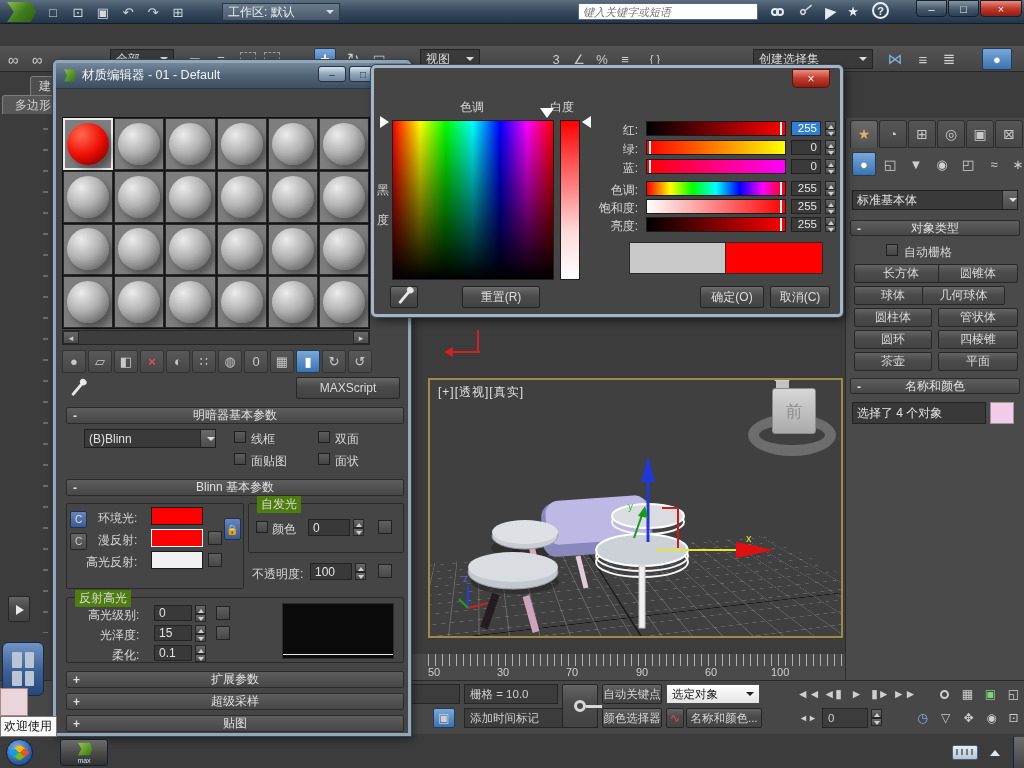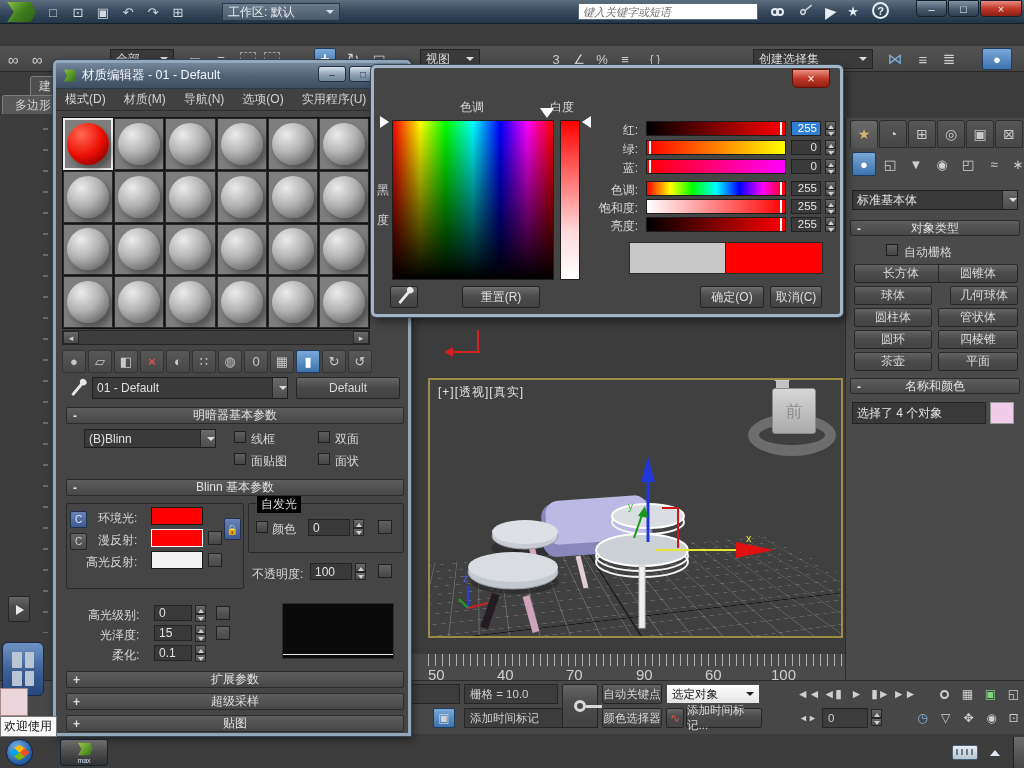--- a/index.html
+++ b/index.html
@@ -60,21 +60,21 @@
   .slot.sel{border:2px solid #ececec}
   .ball{position:absolute;left:50%;top:50%;width:42px;height:42px;margin:-21px 0 0 -21px;border-radius:50%;background:radial-gradient(circle at 34% 28%,#ececec,#b2b2b2 45%,#6f6f6f 80%,#5a5a5a);box-shadow:4px 5px 6px rgba(0,0,0,.35)}
   .ball.red{background:radial-gradient(circle at 34% 28%,#ff6a52,#ee1005 50%,#8d0000 85%)}
   .hscroll{position:absolute;left:6px;top:267px;width:308px;height:15px;background:#3d3d3d;border:1px solid #262626;display:flex;justify-content:space-between}
   .hscroll .sb{width:16px;height:100%;background:linear-gradient(#676767,#4a4a4a);border:1px solid #282828;color:#ccc;display:flex;align-items:center;justify-content:center;font-size:9px}
   .metools{position:absolute;left:6px;top:287px;width:344px;height:24px;display:flex;gap:2px}
   .metool{width:24px;height:23px;display:flex;align-items:center;justify-content:center;color:#c8c8c8;font-size:13px;background:linear-gradient(#585858,#474747);border:1px solid #333;border-radius:2px}
   .metool.red{color:#e05048;font-weight:bold}
   .metool.hl{background:linear-gradient(#7aa8d8,#3c72ae);border-color:#1d3c5e;color:#fff}
   .groupbox{position:absolute;border:1px solid #2a2a2a;border-radius:2px}
-  .groupbox .legend{position:absolute;left:8px;top:-8px;background:#000000;padding:0 4px;color:#d8d8d8}
+  .groupbox .legend{position:absolute;left:8px;top:-8px;background:#4d7c0f;padding:0 4px;color:#d8d8d8}
   .swatch{position:absolute;border:1px solid #1a1a1a}
   .lockbtn{position:absolute;width:17px;height:17px;background:linear-gradient(#6a82b8,#3c5a92);border:1px solid #20304e;border-radius:2px;color:#dce6f4;font-size:10px;display:flex;align-items:center;justify-content:center}
   .lockbtn.gray{background:linear-gradient(#666,#4a4a4a);border-color:#262626;color:#ccc}
   .smallbox{position:absolute;width:14px;height:14px;background:linear-gradient(#606060,#484848);border:1px solid #222}
   .lbl{position:absolute;color:#d6d6d6;white-space:nowrap}
 
   
   .dlg{left:371px;top:65px;width:472px;height:252px;background:#454545;border:3px solid #a3b5c6;border-radius:5px;box-shadow:0 0 0 1px #3a4754,3px 4px 10px rgba(0,0,0,.55);z-index:40}
   .dlg .title{position:absolute;left:0;top:0;width:100%;height:24px;background:linear-gradient(#7b8c9d,#53667a 55%,#41546a);color:#f4f7fa;display:flex;align-items:center;padding-left:8px;font-size:12.5px;border-bottom:1px solid #2c3a48}
   .dlg .closebtn{position:absolute;right:10px;top:1px;width:38px;height:19px;background:linear-gradient(#ea9184,#c23a2a 50%,#8e1f12);border:1px solid #5e1208;border-radius:0 0 5px 5px;color:#fff;display:flex;align-items:center;justify-content:center;font-size:12px}
@@ -110,21 +110,21 @@
     repeating-linear-gradient(90deg,rgba(205,205,205,.30) 0 1px,transparent 1px 30px)}
   .vplabel{position:absolute;left:8px;top:4px;color:#e0e0e0;font-size:12px;letter-spacing:1px}
   .vcube-ring{position:absolute;left:318px;top:34px;width:88px;height:42px;border-radius:50%;border:11px solid rgba(165,165,165,.45)}
   .vcube{position:absolute;left:342px;top:8px;width:44px;height:46px;background:linear-gradient(#d6d6d6,#aaa);border:1px solid #8a8a8a;border-radius:3px;display:flex;align-items:center;justify-content:center;color:#8f8f8f;font-size:17px}
   .vchome{position:absolute;left:346px;top:0px;width:13px;height:10px;background:#c2c2c2}
   .vchome::before{content:"";position:absolute;left:-2px;top:-6px;border-left:8px solid transparent;border-right:8px solid transparent;border-bottom:7px solid #cfcfcf}
 
   
   .timeline{left:400px;top:654px;width:624px;height:26px;background:#4a4a4a;z-index:2}
   .ticks{position:absolute;left:28px;top:0;width:565px;height:12px;background:repeating-linear-gradient(to right,#c9c9c9 0 1px,transparent 1px 7px);opacity:.8}
-  .tnum{position:absolute;top:12px;color:#cfcfcf;font-size:15px}
+  .tnum{position:absolute;top:12px;color:#cfcfcf;font-size:11px}
   .tzoom{position:absolute;left:555px;top:14px;width:66px;height:9px;background:linear-gradient(#e8e8e8,#b8b8b8);border-radius:4px;border:1px solid #555}
   .statusbar{left:0;top:680px;width:1024px;height:54px;background:#474747;border-top:1px solid #2a2a2a;z-index:2}
   .sfield{position:absolute;background:#3c3c3c;border:1px solid #252525;color:#cfcfcf;display:flex;align-items:center;padding:0 5px;font-size:11.5px;height:20px}
   .sbtn{position:absolute;height:20px;background:linear-gradient(#646464,#4a4a4a 45%,#434343);border:1px solid #252525;border-radius:2px;color:#d6d6d6;display:flex;align-items:center;justify-content:center;font-size:11.5px}
   .whitedd{position:absolute;height:20px;background:linear-gradient(#fff,#e4e4e4);border:1px solid #4a4a4a;color:#151515;display:flex;align-items:center;padding:0 5px;font-size:11.5px}
   .navico{position:absolute;width:21px;height:20px;display:flex;align-items:center;justify-content:center;color:#cfcfcf;font-size:12px}
   .keyico{position:relative;width:12px;height:12px;border:3px solid #d8d8d8;border-radius:50%}
   .keyico::after{content:"";position:absolute;left:9px;top:2px;width:16px;height:3px;background:#d8d8d8}
   .wave{color:#e05048;font-size:12px}
 
@@ -268,21 +268,21 @@
     </svg>
     <div class="vplabel">[+][透视][真实]</div>
     <div class="vcube-ring"></div>
     <div class="vchome"></div>
     <div class="vcube">前</div>
   </div>
 
   <div class="abs timeline">
     <div class="ticks"></div>
     <span class="tnum" style="left:28px">50</span>
-    <span class="tnum" style="left:97px" ind="">40</span>
+    <span class="tnum" style="left:97px" ind="">30</span>
     <span class="tnum" style="left:166px">70</span>
     <span class="tnum" style="left:236px">90</span>
     <span class="tnum" style="left:305px">60</span>
     <span class="tnum" style="left:371px">100</span>
     <div class="tzoom"></div>
   </div>
 
   <div class="abs statusbar">
     <div class="sfield" style="left:404px;top:3px;width:56px"></div>
     <div class="navico" style="left:433px;top:27px;background:linear-gradient(#7aa8d8,#3c72ae);border:1px solid #1d3c5e;border-radius:2px;width:22px">▣</div>
@@ -291,21 +291,21 @@
     <div class="sbtn" style="left:562px;top:3px;width:36px;height:44px">
         <span class="keyico"></span>
       </div>
     <div class="sbtn" style="left:602px;top:3px;width:60px">自动关键点</div>
     <div class="sbtn" style="left:602px;top:27px;width:60px">颜色选择器</div>
     <div class="whitedd" style="left:666px;top:3px;width:94px">
       <span>选定对象</span>
       <span class="ddarrow" style="border-top-color:#222"></span>
     </div>
     <div class="sbtn wave" style="left:666px;top:27px;width:18px">∿</div>
-    <div class="sbtn" style="left:686px;top:27px;width:76px">添加时间标记...</div>
+    <div class="sbtn" style="left:686px;top:27px;width:76px">名称和颜色...</div>
     <div class="navico" style="left:798px;top:3px">◄◄</div>
     <div class="navico" style="left:822px;top:3px">◄▮</div>
     <div class="navico" style="left:846px;top:3px">►</div>
     <div class="navico" style="left:870px;top:3px">▮►</div>
     <div class="navico" style="left:894px;top:3px">►►</div>
     <div class="navico" style="left:798px;top:27px;width:20px;font-size:9px">◄►</div>
     <div class="sfield" style="left:822px;top:27px;width:46px">0</div>
     <span class="spin" style="position:absolute;left:870px;top:28px">
         <i class="up"></i>
         <i class="dn"></i>
@@ -345,21 +345,21 @@
     </div>
     <div class="rollout" style="left:4px;top:102px;width:170px;height:16px;font-size:12px">
       <span class="pm">-</span>
       <span>对象类型</span>
     </div>
     <span class="chk" style="position:absolute;left:40px;top:126px"></span>
     <span class="lbl" style="left:58px;top:126px">自动栅格</span>
     <div class="objbtn" style="left:8px;top:146px;width:94px">长方体</div>
     <div class="objbtn" style="left:92px;top:146px;width:80px">圆锥体</div>
     <div class="objbtn" style="left:8px;top:168px;width:78px">球体</div>
-    <div class="objbtn" style="left:104px;top:168px;width:68px">几何球体</div>
+    <div class="objbtn" style="left:76px;top:168px;width:83px">几何球体</div>
     <div class="objbtn" style="left:8px;top:190px;width:78px">圆柱体</div>
     <div class="objbtn" style="left:92px;top:190px;width:80px">管状体</div>
     <div class="objbtn" style="left:8px;top:212px;width:78px">圆环</div>
     <div class="objbtn" style="left:92px;top:212px;width:80px">四棱锥</div>
     <div class="objbtn" style="left:8px;top:234px;width:78px">茶壶</div>
     <div class="objbtn" style="left:92px;top:234px;width:80px">平面</div>
     <div class="rollout" style="left:4px;top:260px;width:170px;height:16px;font-size:12px">
       <span class="pm">-</span>
       <span>名称和颜色</span>
     </div>
@@ -377,27 +377,20 @@
   <div class="abs pinkbox"></div>
   <div class="abs welcome">欢迎使用</div>
 
   <div class="abs matwin">
     <div class="title">
       <span class="minilogo"></span>
       <span>材质编辑器 - 01 - Default</span>
     </div>
     <div class="glassbtn" style="left:262px">–</div>
     <div class="glassbtn" style="left:293px">□</div>
-    <div class="matmenu">
-      <span>模式(D)</span>
-      <span>材质(M)</span>
-      <span>导航(N)</span>
-      <span>选项(O)</span>
-      <span>实用程序(U)</span>
-    </div>
     <div class="slots">
       <div class="slot sel">
           <div class="ball red"></div>
         </div>
       <div class="slot">
           <div class="ball"></div>
         </div>
       <div class="slot">
           <div class="ball"></div>
         </div>
@@ -477,27 +470,21 @@
       <span class="metool">◐</span>
       <span class="metool">∷</span>
       <span class="metool">◍</span>
       <span class="metool">0</span>
       <span class="metool">▦</span>
       <span class="metool hl">▮</span>
       <span class="metool">↻</span>
       <span class="metool">↺</span>
     </div>
     <div class="abs" style="left:14px;top:316px;width:18px;height:20px"><span class="eyedrop" style="display:inline-block;margin:2px 0 0 6px"></span></div>
-    <div class="ddfield" style="left:36px;top:314px;width:196px;height:22px">
-      <span class="txt">01 - Default</span>
-      <span class="ab">
-          <span class="ddarrow"></span>
-        </span>
-    </div>
-    <div class="btn3d" style="position:absolute;left:240px;top:314px;width:104px;height:22px">Default</div>
+    <div class="btn3d" style="position:absolute;left:240px;top:314px;width:104px;height:22px">MAXScript</div>
 
     <div class="rollout" style="left:10px;top:344px;width:338px;height:17px">
       <span class="pm">-</span>
       <span>明暗器基本参数</span>
     </div>
     <div class="ddfield" style="left:28px;top:366px;width:132px;height:19px">
       <span class="txt">(B)Blinn</span>
       <span class="ab">
           <span class="ddarrow"></span>
         </span>
@@ -539,20 +526,23 @@
       </span>
     <div class="smallbox" style="left:322px;top:457px"></div>
     <span class="lbl" style="left:196px;top:503px">不透明度:</span>
     <div class="inset" style="position:absolute;left:254px;top:500px;width:42px;height:17px">100</div>
     <span class="spin" style="position:absolute;left:298px;top:500px">
         <i class="up"></i>
         <i class="dn"></i>
       </span>
     <div class="smallbox" style="left:322px;top:501px"></div>
 
+    <div class="groupbox" style="left:10px;top:534px;width:338px;height:66px">
+      <span class="legend">反射高光</span>
+    </div>
     <span class="lbl" style="left:32px;top:544px">高光级别:</span>
     <div class="inset" style="position:absolute;left:98px;top:542px;width:38px;height:16px">0</div>
     <span class="spin" style="position:absolute;left:138px;top:542px">
         <i class="up"></i>
         <i class="dn"></i>
       </span>
     <div class="smallbox" style="left:160px;top:543px"></div>
     <span class="lbl" style="left:44px;top:564px">光泽度:</span>
     <div class="inset" style="position:absolute;left:98px;top:562px;width:38px;height:16px">15</div>
     <span class="spin" style="position:absolute;left:138px;top:562px">
@@ -656,21 +646,21 @@
       </div>
     <div class="cval" style="top:149px">255</div>
     <span class="spin cspin" style="top:149px">
         <i class="up"></i>
         <i class="dn"></i>
       </span>
 
     <div class="abs" style="left:255px;top:174px;width:97px;height:32px;background:#c8c8c8;border:1px solid #2a2a2a"></div>
     <div class="abs" style="left:352px;top:174px;width:97px;height:32px;background:#f00;border:1px solid #2a2a2a;border-left:none"></div>
     <div class="dlgbtn" style="left:326px;top:218px;width:64px">确定(O)</div>
-    <div class="dlgbtn" style="left:396px;top:218px;width:52px">取消(C)</div>
+    <div class="dlgbtn" style="left:396px;top:218px;width:60px">取消(C)</div>
   </div>
 
   <div class="abs taskbar">
     <div class="orb">
         <div class="flag"></div>
       </div>
     <div class="appbtn">
       <div class="applogo"></div>
       <span class="applabel">max</span>
     </div>

